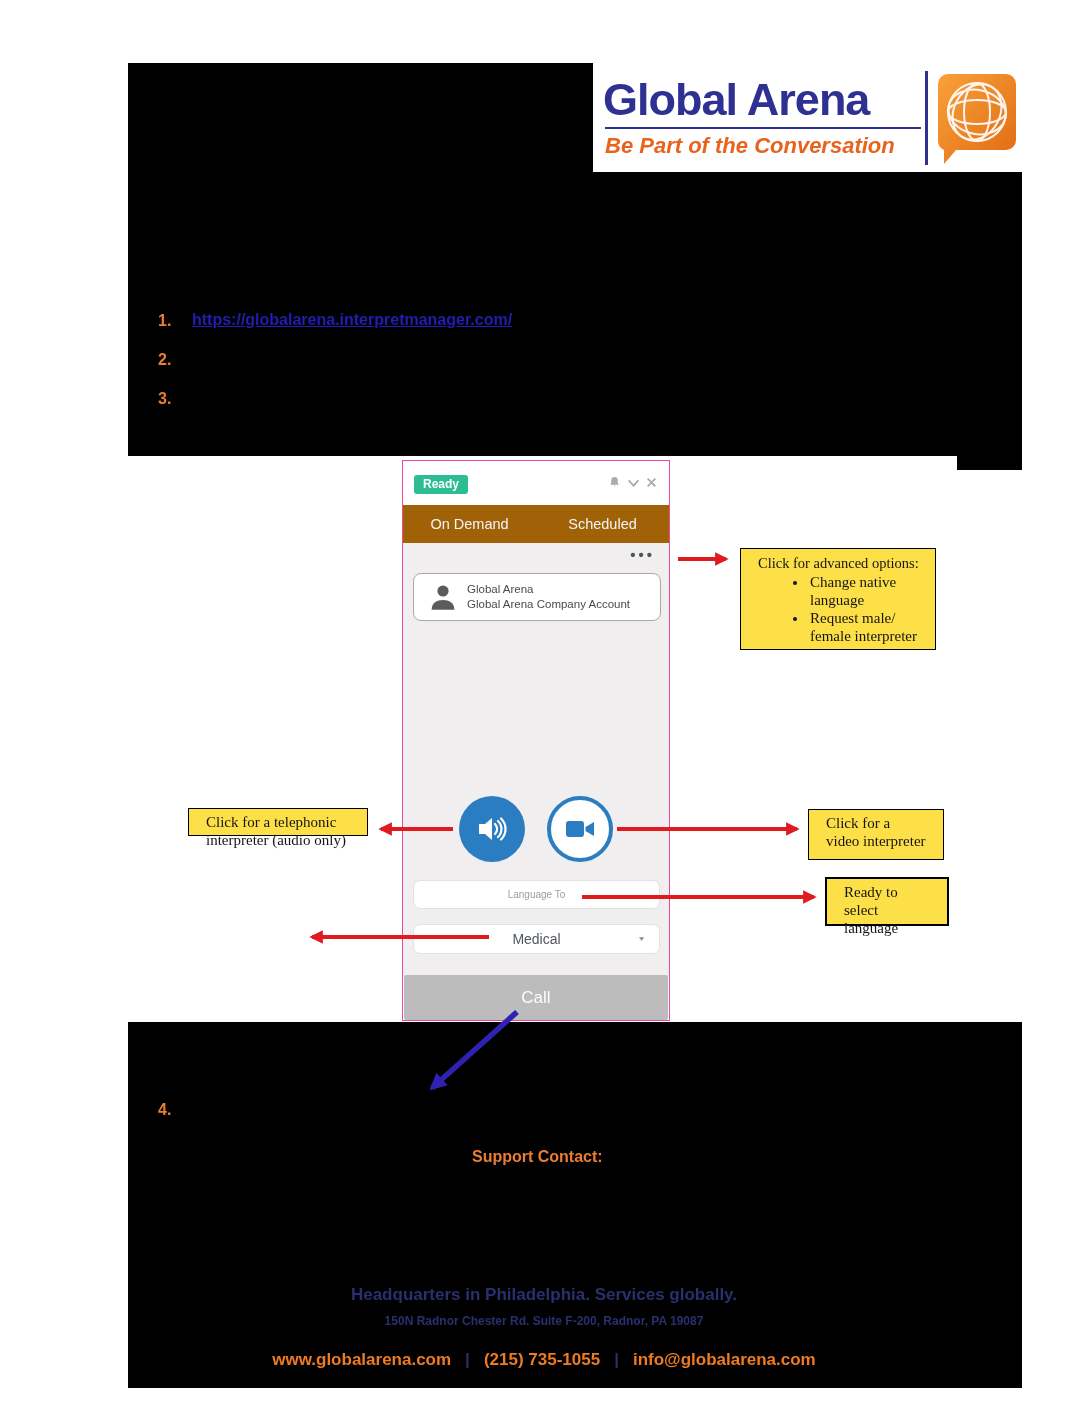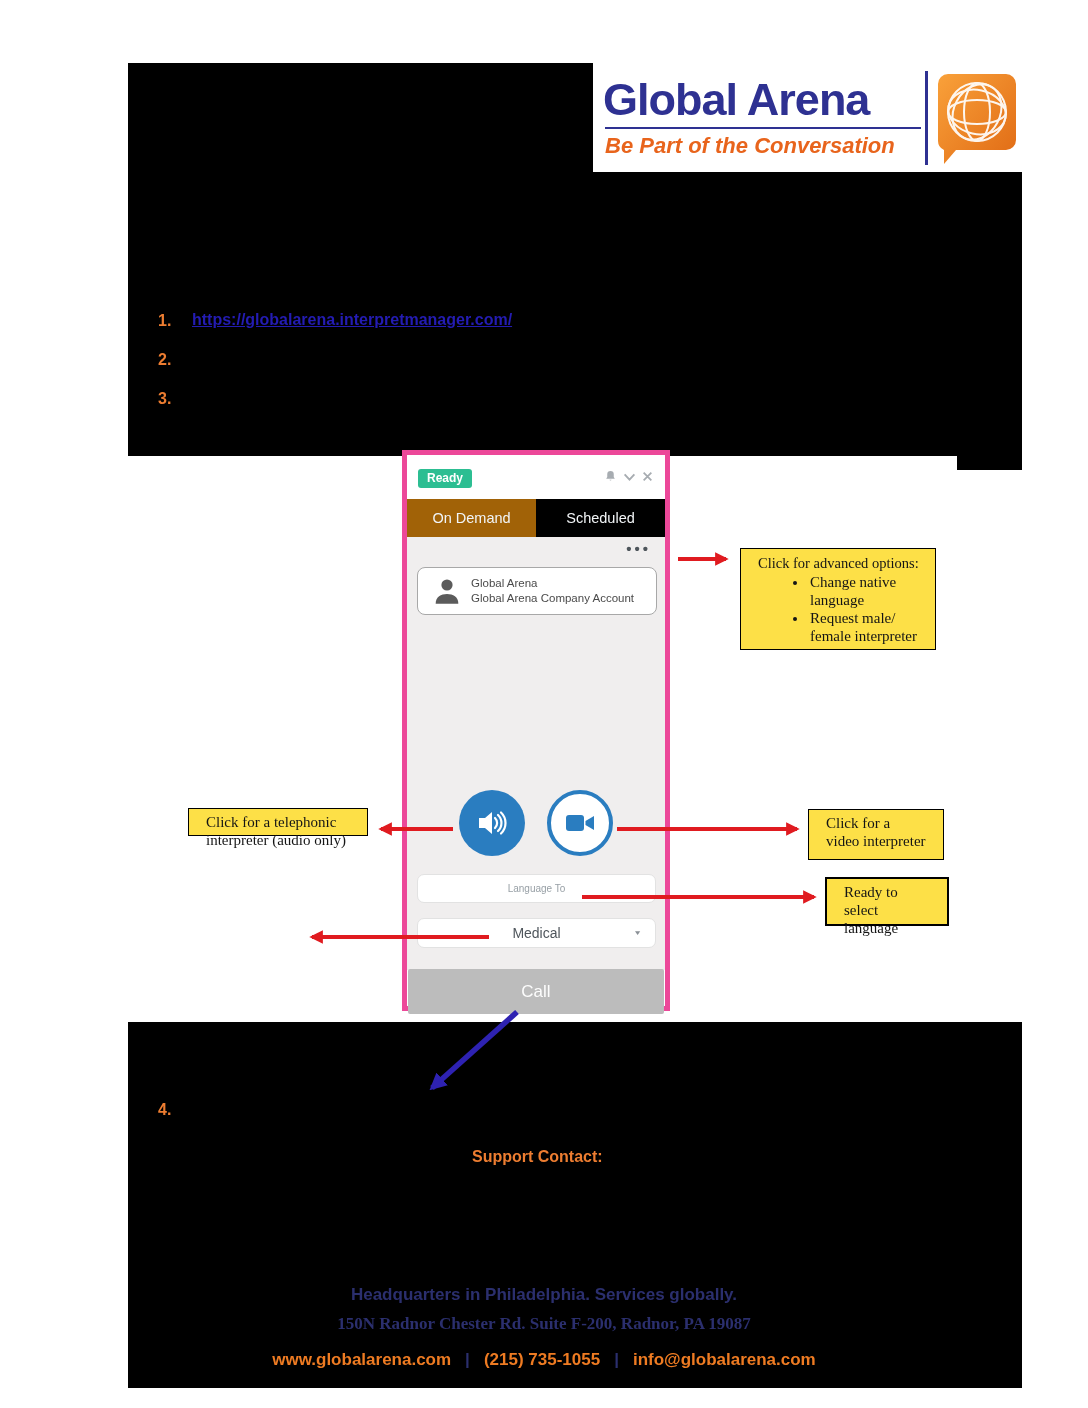--- a/index.html
+++ b/index.html
@@ -21,30 +21,30 @@
   .logo-title { font-size:45px; font-weight:bold; color:#2e3192; letter-spacing:-1px; line-height:1; }
   .logo-rule { height:2px; background:#2e3192; margin:5px 0 4px 2px; width:316px; }
   .logo-tagline { font-size:22px; font-weight:bold; font-style:italic; color:#e8641c; padding-left:2px; }
   .logo-divider { width:3px; height:94px; background:#2e3192; margin-left:2px; }
 
   
   .step-num { color:#ed7d31; font-weight:bold; font-size:16px; }
   .step-link { color:#241cb3; font-weight:bold; font-size:16px; text-decoration:underline; }
 
   
-  .app { left:402px; top:450px; width:268px; height:561px; background:#fff; border:5px solid #ec4899; }
+  .app { left:402px; top:460px; width:268px; height:561px; background:#fff; border:1px solid #ec4899; }
   .app-header { position:relative; height:44px; background:#fff; }
   .ready-badge { position:absolute; left:11px; top:14px; background:#2cbe92; color:#fff;
                  font-size:12px; font-weight:bold; padding:2px 9px 3px; border-radius:3px; }
   .hdr-icons { position:absolute; right:12px; top:15px; display:flex; align-items:center; gap:6px; color:#a7acb1; }
   .app-tabs { display:flex; height:38px; }
   .tab { flex:1; display:flex; align-items:center; justify-content:center;
          color:#f2f5f7; font-size:14.5px; }
   .tab-left  { background:#a16207; }
-  .tab-right { background:#000000; }
+  .tab-right { background:#a16207; }
   .app-body { position:relative; height:433px; background:#f0eeee; }
   .more-dots { position:absolute; right:14px; top:3px; color:#4e555b; font-size:15px;
                font-weight:bold; letter-spacing:3px; }
   .account-card { position:absolute; left:10px; right:8px; top:30px; height:48px; background:#fff;
                   border:1px solid #a8a8a8; border-radius:8px; display:flex; align-items:center; }
   .acct-icon { margin:0 8px 0 13px; }
   .acct-lines { color:#4a4a4a; font-size:11.5px; line-height:15px; }
   .circle-row { position:absolute; left:0; right:0; top:253px; display:flex; justify-content:center; gap:22px; }
   .btn-circle { width:66px; height:66px; border-radius:50%; display:flex; align-items:center; justify-content:center; }
   .btn-audio { background:#2a7dc0; }
@@ -67,21 +67,21 @@
   .note-adv li { padding-left:2px; width:125px; }
   .note-tel  { left:188px; top:808px; width:180px; height:28px; }
   .note-vid  { left:808px; top:809px; width:136px; height:51px; }
   .note-lang { left:825px; top:877px; width:124px; height:49px; border-width:2px; }
   .note-svc  { left:157px; top:901px; width:146px; height:62px; }
 
   
   .support-label { left:472px; top:1148px; color:#ed7d31; font-weight:bold; font-size:16px; }
   .footer-line { left:0; width:1088px; text-align:center; }
   .ft1 { top:1285px; color:#2b2f6e; font-weight:bold; font-size:17px; }
-  .ft2 { top:1314px; color:#2b2f6e; font-weight:bold; font-size:17px;font-family:Liberation Serif, serif; }
+  .ft2 { top:1314px; color:#2b2f6e; font-weight:bold; font-size:12px; }
   .ft3 { top:1350px; font-size:17px; font-weight:bold; color:#ee7b22; }
   .ft3 .sep { color:#2b2f6e; padding:0 14px; }
 
   .arrow-layer { left:0; top:0; width:1088px; height:1408px; pointer-events:none; }
 </style>
 </head>
 <body>
 
 <div class="page">
 

